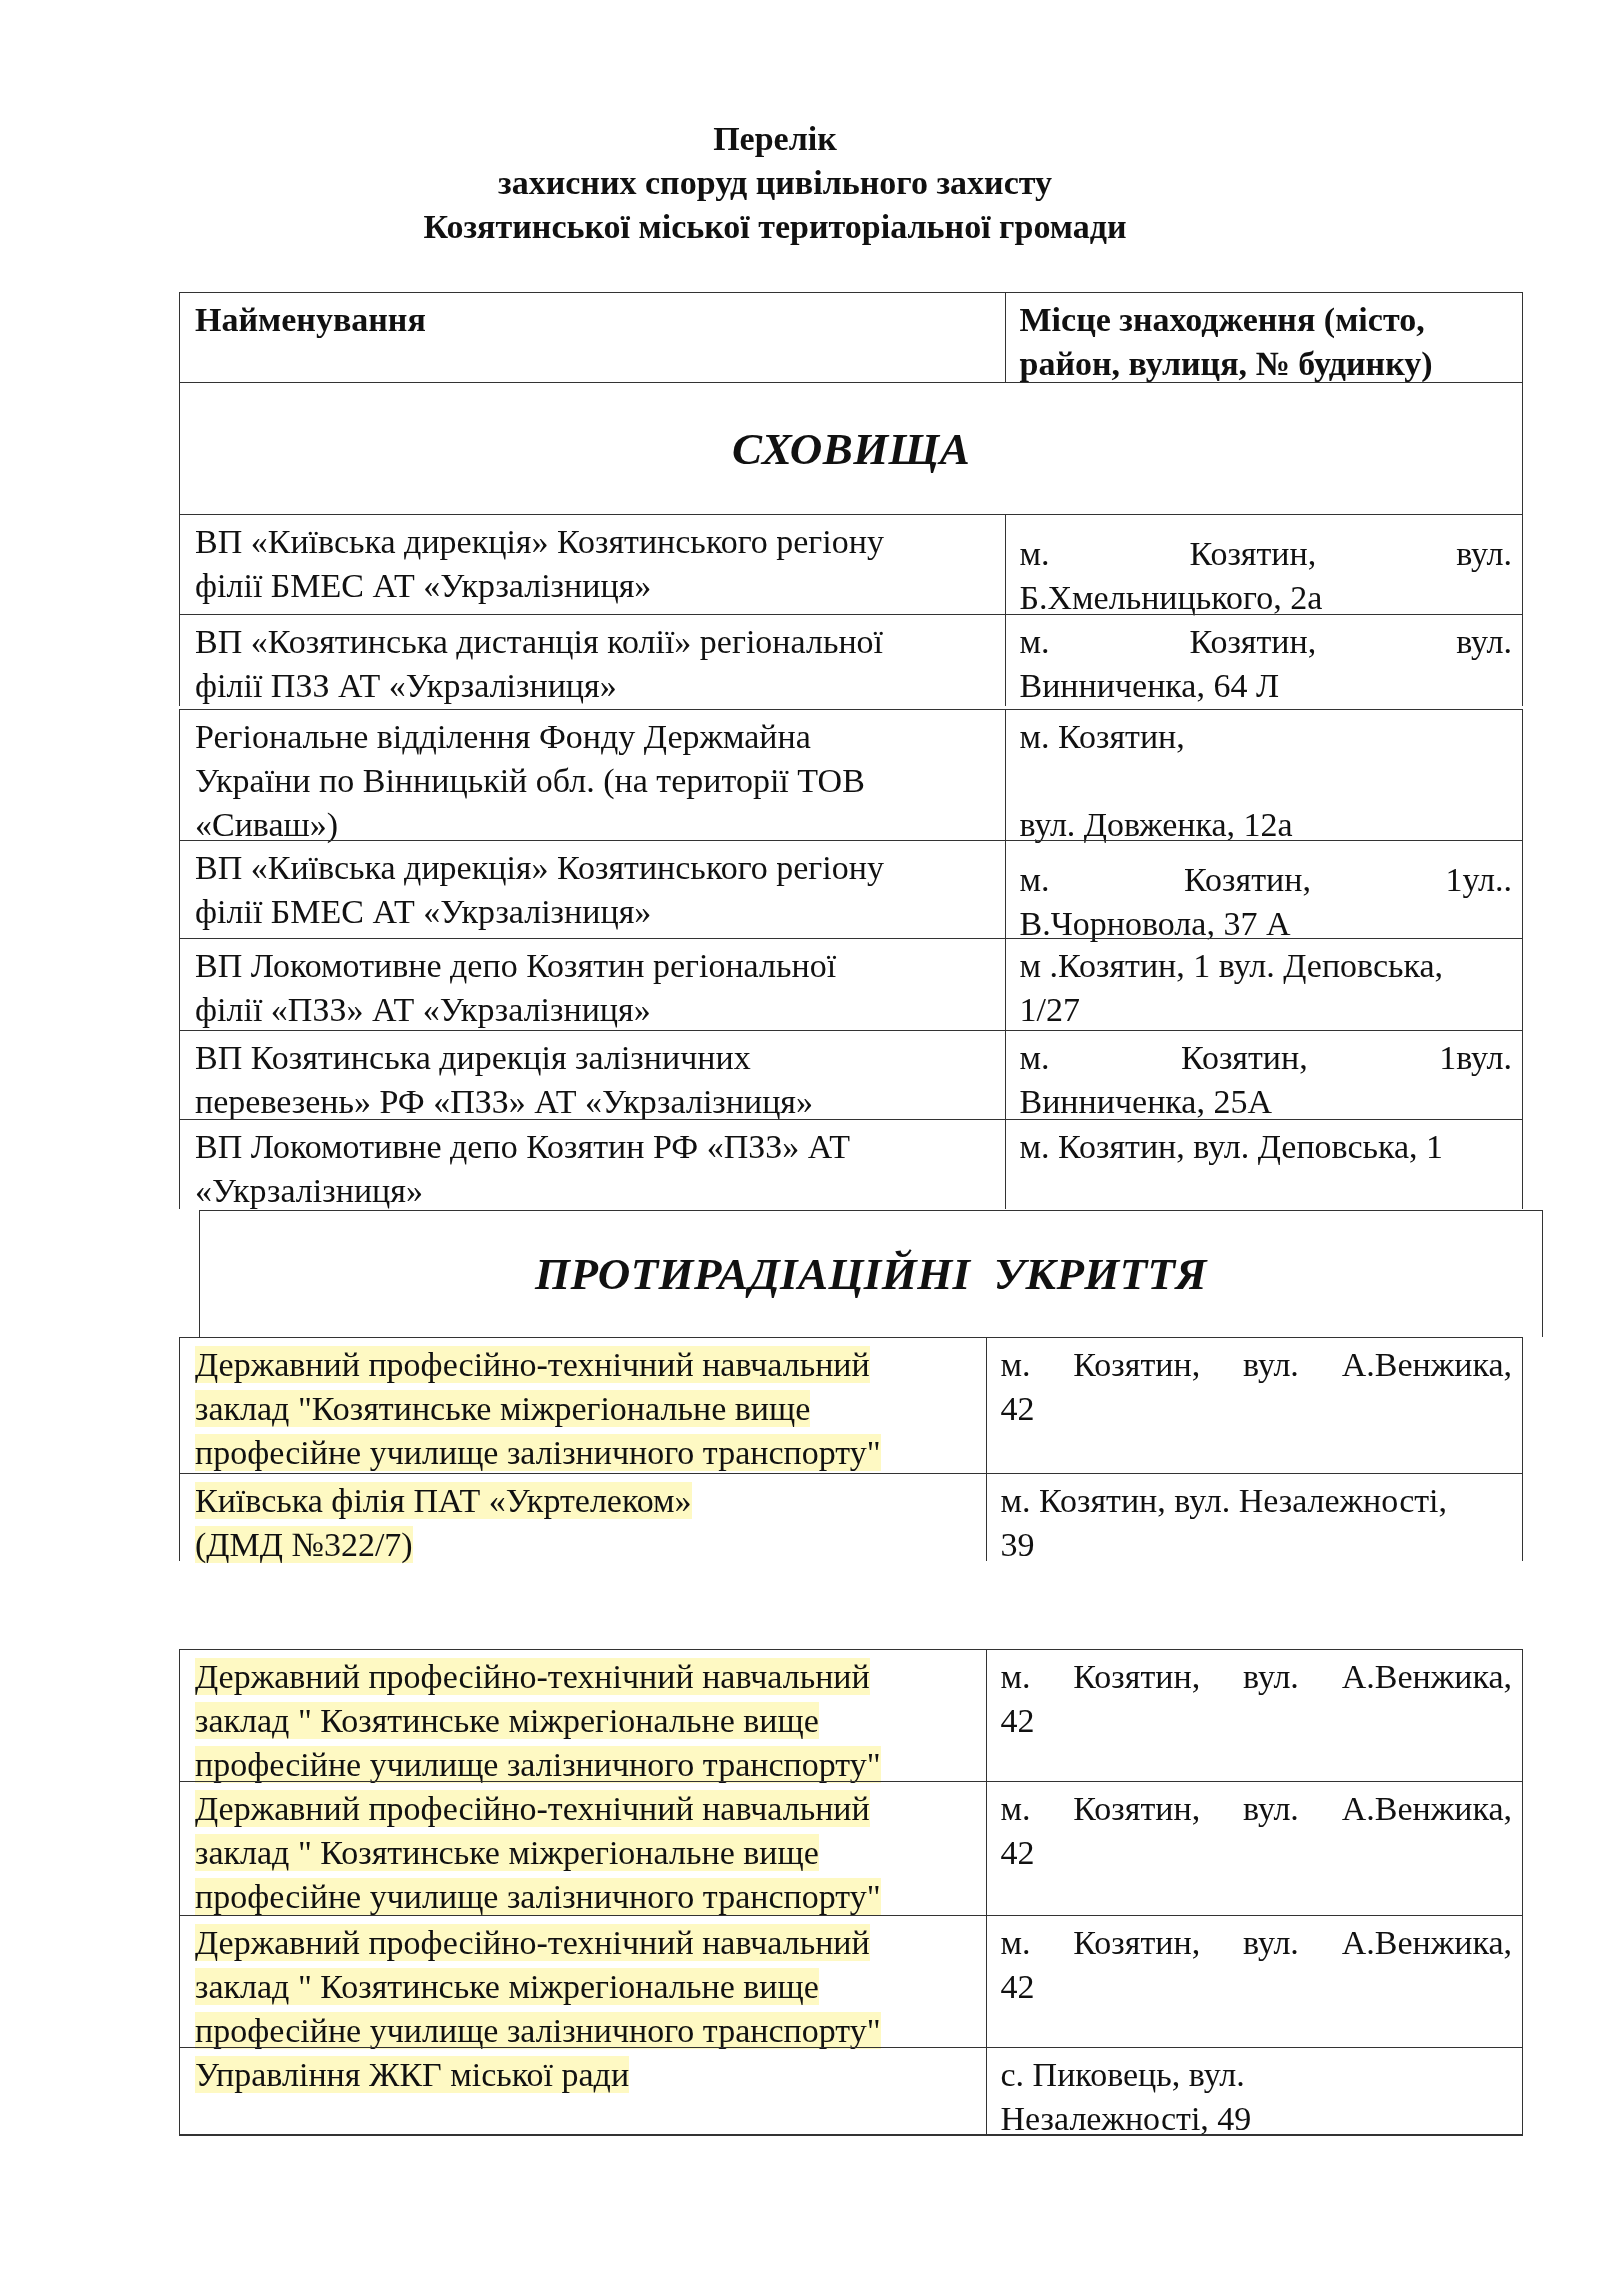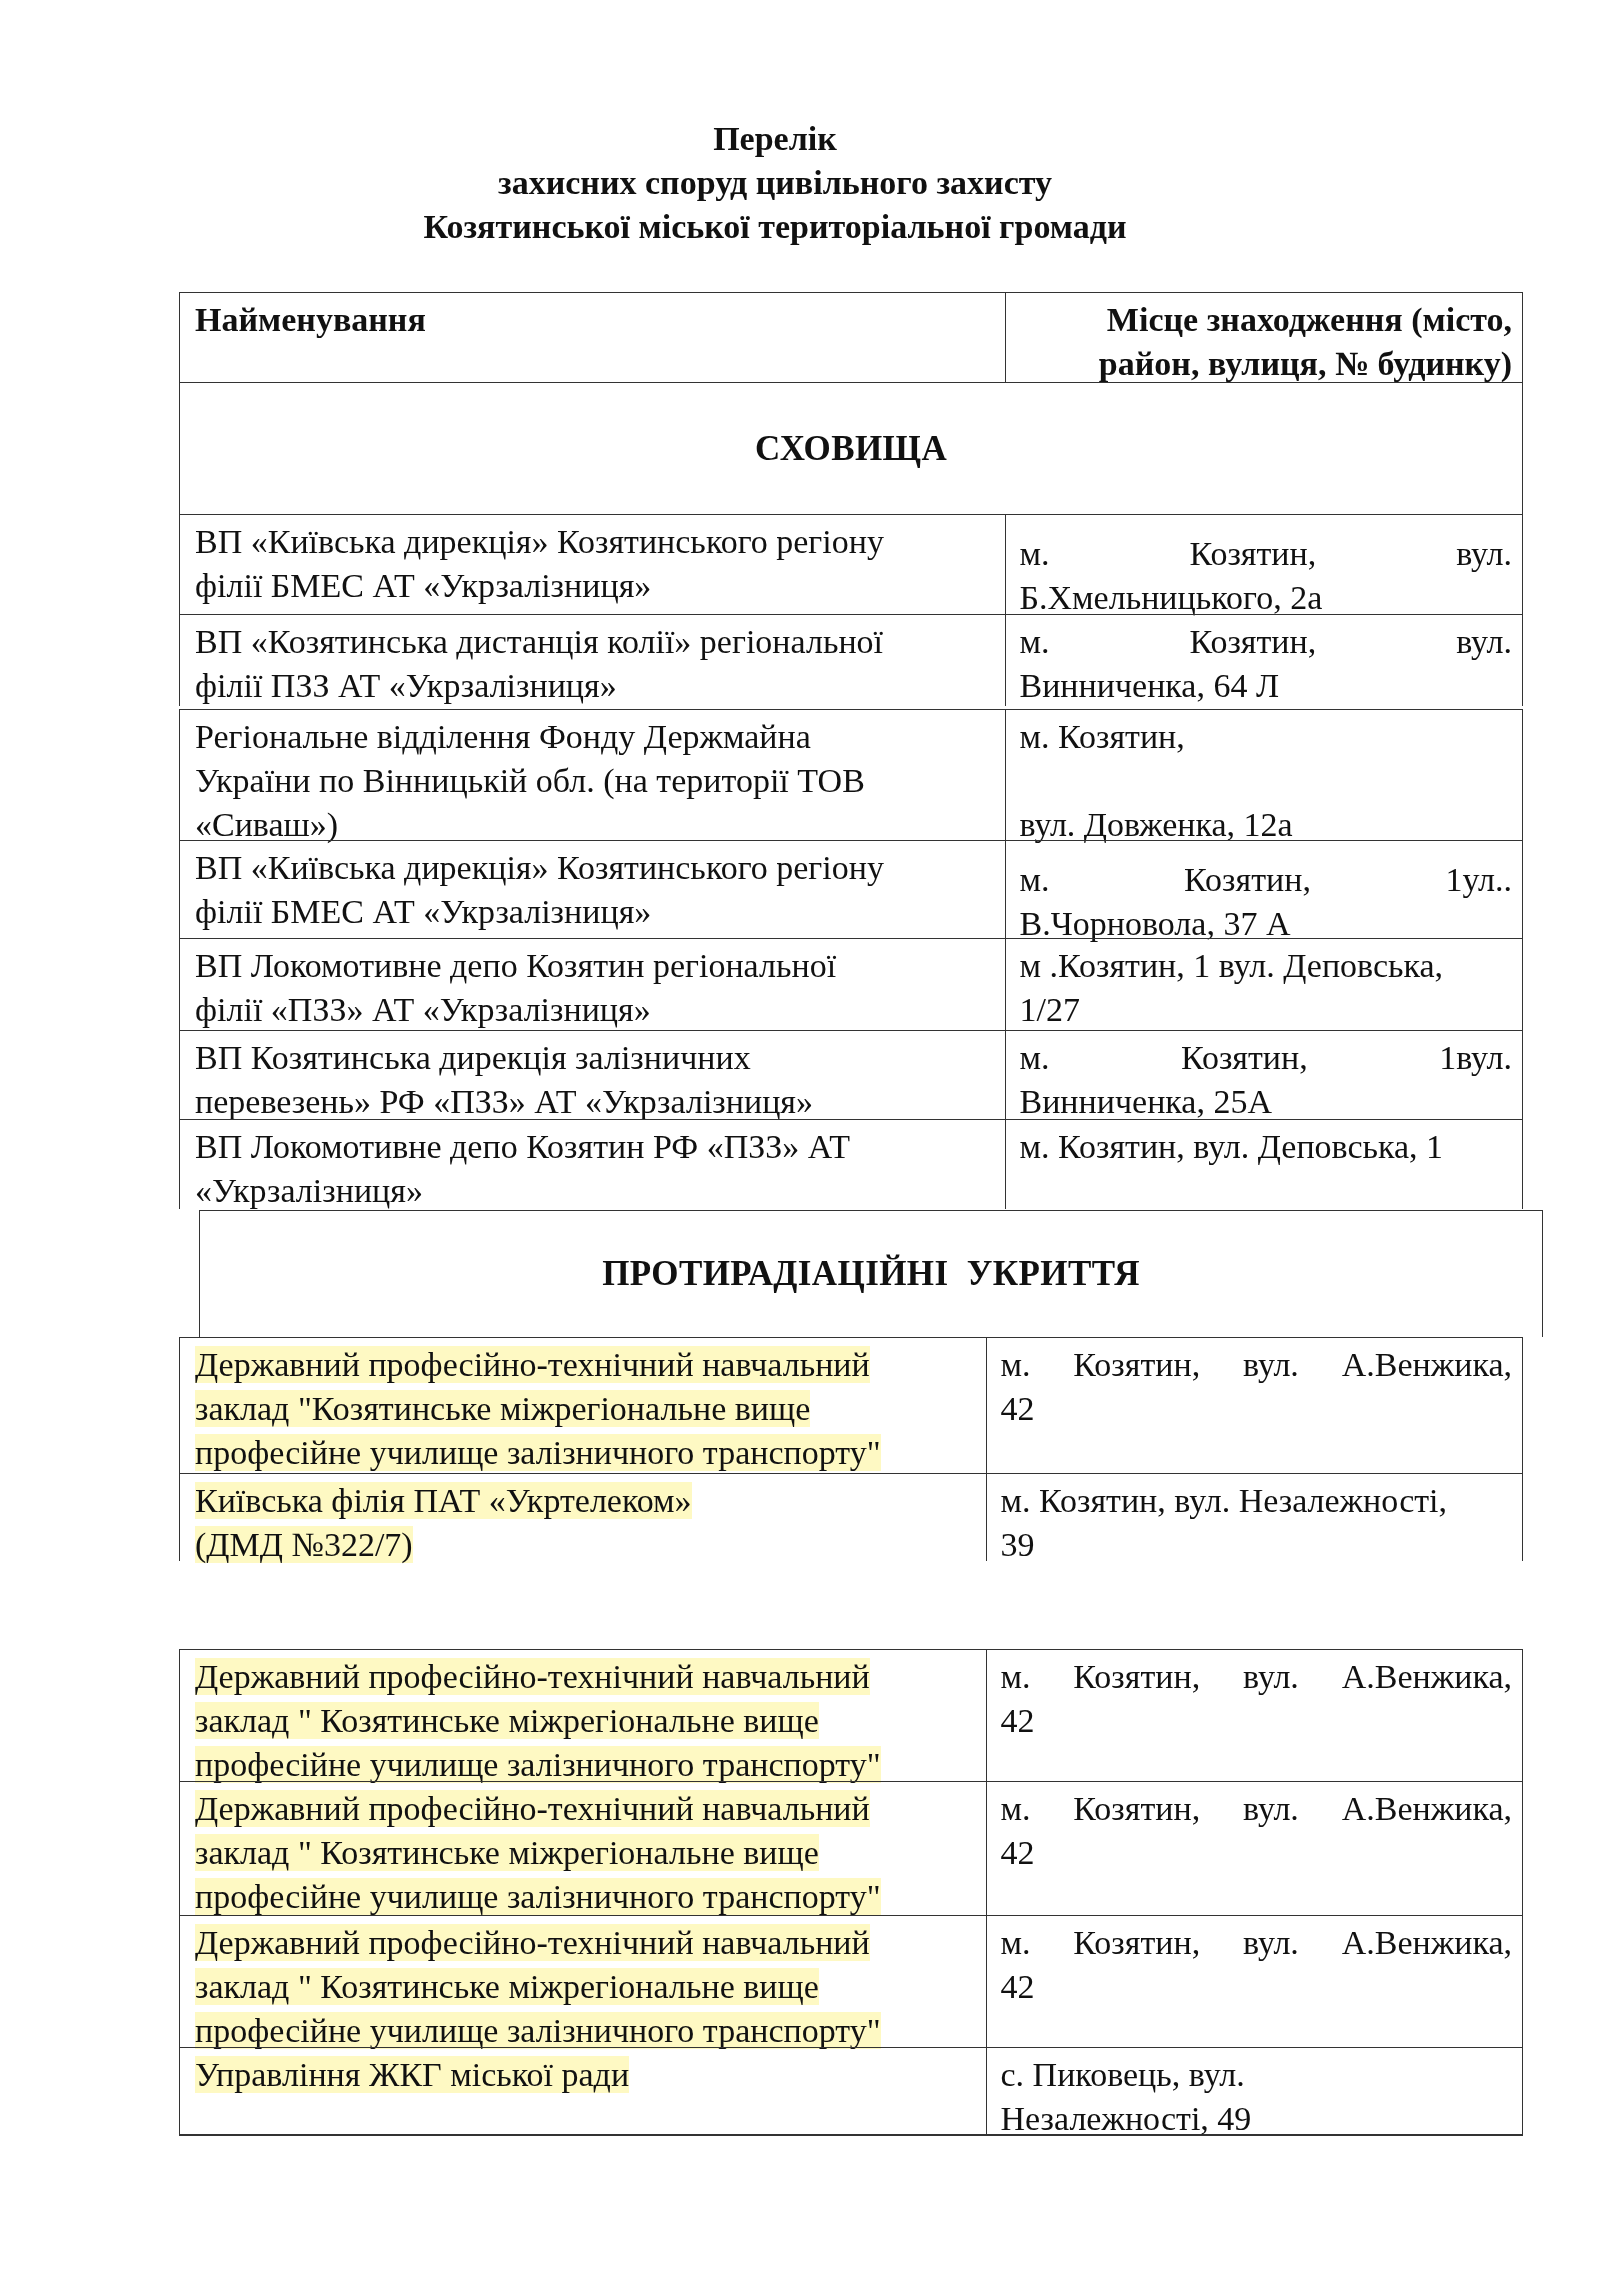--- a/index.html
+++ b/index.html
@@ -61,23 +61,24 @@
     .hdr { font-weight: bold; }
     .hdr.right { text-align: center; }
 
     .section-title {
       position: absolute;
       left: 0; right: 0; top: 0; bottom: 0;
       display: flex;
       align-items: center;
       justify-content: center;
       font-weight: bold;
-      font-size: 35px;
+      font-size: 45px;
       letter-spacing: 0.4px;
       white-space: pre;
+      font-style: italic;
     }
     .just { text-align: justify; text-align-last: justify; }
     .tint span.t { background: #fef9c3; }
     .line { display: block; white-space: nowrap; }
     .gap { display: block; height: 44px; }
   </style>
 </head>
 <body>
 
 <div class="title-block">
@@ -85,21 +86,21 @@
   <div>захисних споруд цивільного захисту</div>
   <div>Козятинської міської територіальної громади</div>
 </div>
 
 <div class="tbl">
 
   <div class="row" style="top:0;height:90px;">
     <div class="cell left top-sec hdr">
       <span class="line">Найменування</span>
     </div>
-    <div class="cell right top-sec hdr" style="text-align:right;">
+    <div class="cell right top-sec hdr" style="text-align:left;">
       <span class="line">Місце знаходження (місто,</span>
       <span class="line">район, вулиця, № будинку)</span>
     </div>
   </div>
 
   <div class="row" style="top:90px;height:133px;">
     <div class="section-title">СХОВИЩА</div>
   </div>
 
   <div class="row" style="top: 222px; height: 102px;">

